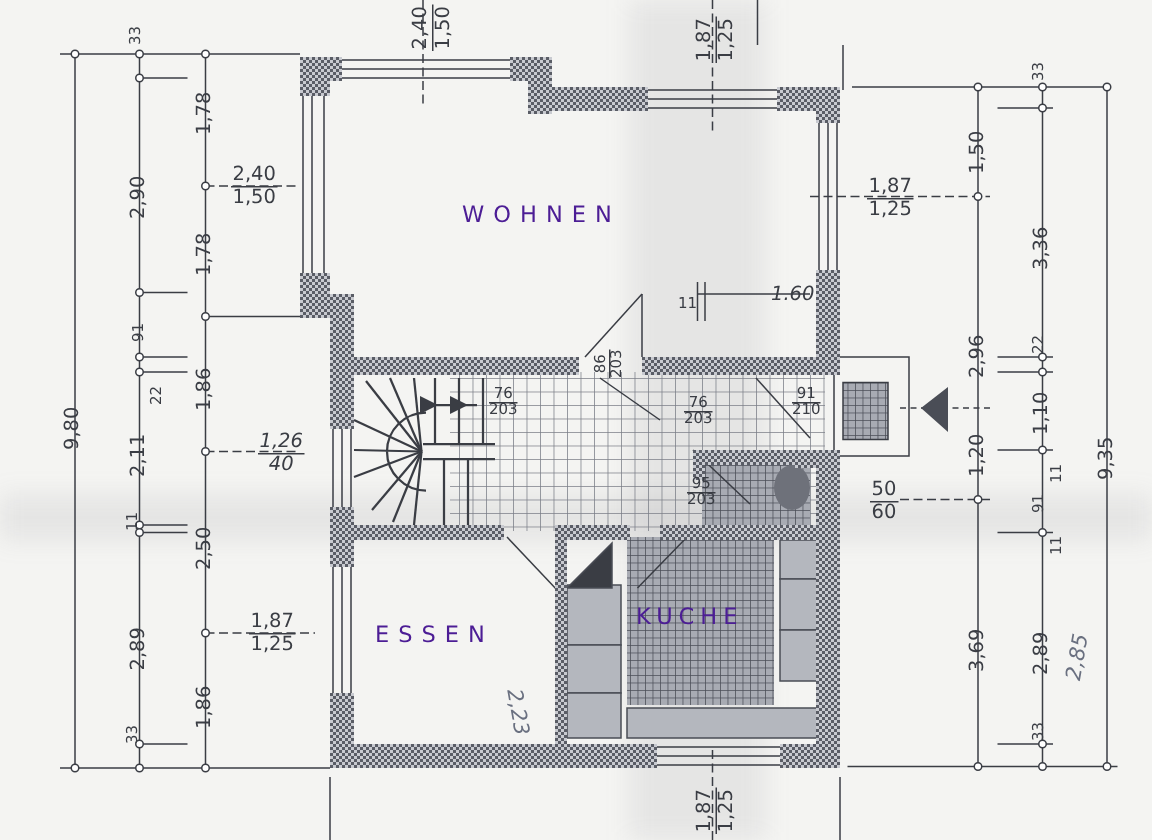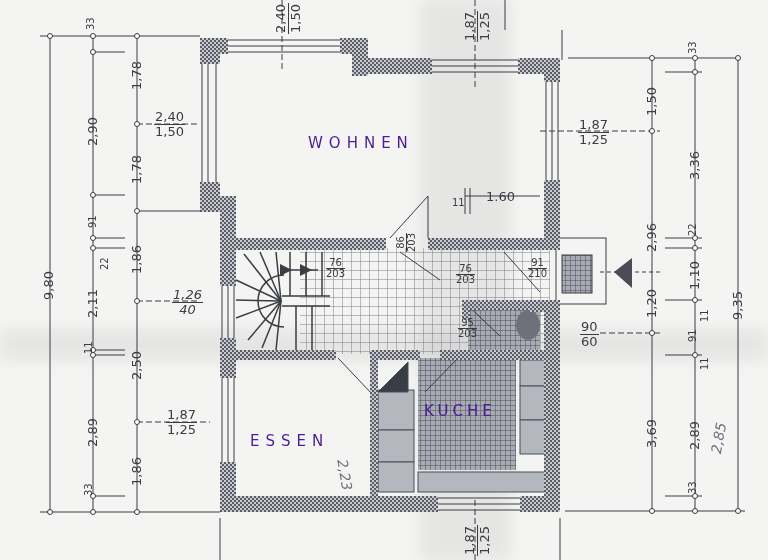--- a/index.html
+++ b/index.html
@@ -298,21 +298,21 @@
   </div>
 <div class="frac" style="left:172px;top:288px;font-style:italic;">
     <span class="top">1,26</span>
     <span class="bot">40</span>
   </div>
 <div class="frac" style="left:166px;top:408px;">
     <span class="top">1,87</span>
     <span class="bot">1,25</span>
   </div>
 <div class="frac" style="left:580px;top:320px;">
-    <span class="top">90</span>
+    <span class="top">50</span>
     <span class="bot">60</span>
   </div>
 <div class="frac" style="left:463px;top:556px;transform:rotate(-90deg);transform-origin:left top;">
     <span class="top">1,87</span>
     <span class="bot">1,25</span>
   </div>
 
 <div class="frac small" style="left:326px;top:258px;">
     <span class="top">76</span>
     <span class="bot">203</span>
@@ -328,18 +328,18 @@
 <div class="frac small" style="left:528px;top:258px;">
     <span class="top">91</span>
     <span class="bot">210</span>
   </div>
 <div class="frac small" style="left:458px;top:318px;">
     <span class="top">95</span>
     <span class="bot">203</span>
   </div>
 
 <div class="lbl small" style="left:452px;top:198px;">11</div>
-<div class="lbl" style="left:486px;top:190px;">1.60</div>
+<div class="lbl" style="left:514px;top:190px;font-style:italic;">1.60</div>
 <div class="hand" style="left:350px;top:458px;transform:rotate(80deg);">2,23</div>
 
 <div class="room" style="left:308px;top:134px;">WOHNEN</div>
-<div class="room" style="left:250px;top:432px;">ESSEN</div>
+<div class="room" style="left:250px;top:414px;">ESSEN</div>
 <div class="room" style="left:424px;top:402px;letter-spacing:4px;">KUCHE</div>
 
 </body></html>

